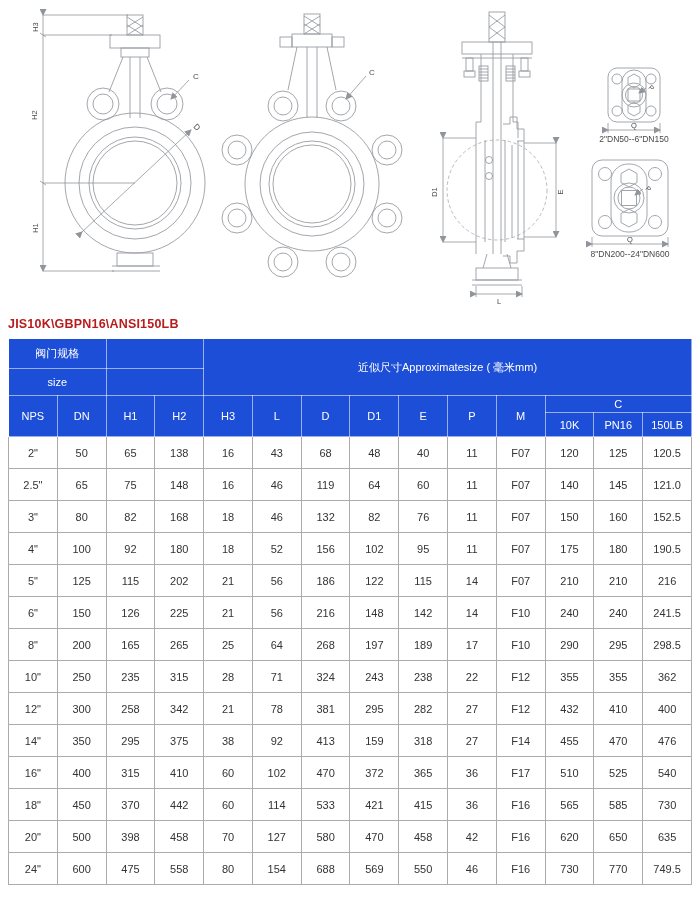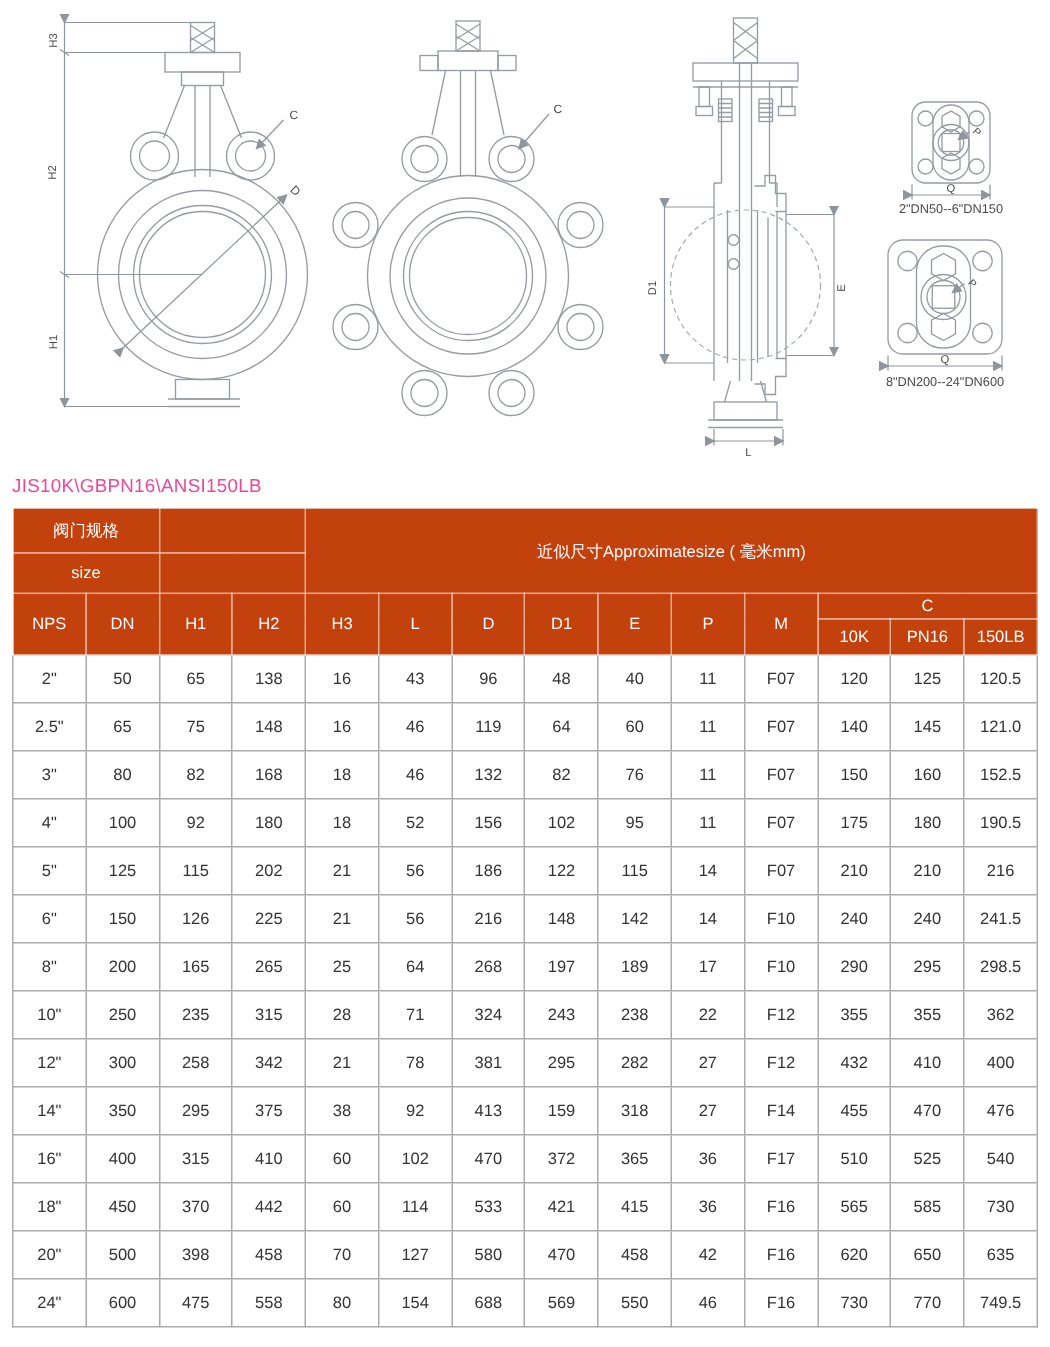--- a/index.html
+++ b/index.html
@@ -1,22 +1,22 @@
 <!DOCTYPE html>
 <html><head>
 <meta charset="utf-8">
 <style>
   html,body{margin:0;padding:0;background:#ffffff;}
   .page{position:relative;width:700px;height:898px;background:#ffffff;overflow:hidden;
         font-family:"Liberation Sans", sans-serif;}
   .drawings{position:absolute;left:0;top:0;width:700px;height:316px;}
-  .doc-title{position:absolute;left:8px;top:317px;font-size:12.5px;font-weight:normal;color:#ec4899;letter-spacing:0.2px;}
+  .doc-title{position:absolute;left:8px;top:317px;font-size:12.5px;font-weight:bold;color:#b91c1c;letter-spacing:0.2px;}
   table.spec{position:absolute;left:8px;top:338px;width:684px;border-collapse:collapse;table-layout:fixed;
              font-size:11px;border:1px solid #9a9a9a;}
-  table.spec th{background:#c2410c;color:#ffffff;font-weight:normal;border:1px solid rgba(255,255,255,0.55);
+  table.spec th{background:#1d4ed8;color:#ffffff;font-weight:normal;border:1px solid rgba(255,255,255,0.55);
                 padding:0;}
   table.spec tr.h1r th{height:29px;}
   table.spec tr.h2r th{height:26px;}
   table.spec tr.h3r th{height:16px;}
   table.spec tr.h4r th{height:23px;margin-top:12px;}
   table.spec td{border:1px solid #ababab;color:#333333;text-align:center;height:31px;padding:0;background:#ffffff;}
   svg text{fill:#4a4a4a;font-family:"Liberation Sans", sans-serif;}
   .dwg{stroke:#989ca2;stroke-width:0.9;fill:none;}
   .dim{stroke:#8f959b;stroke-width:0.8;fill:none;}
   .dsh{stroke:#a6aaaf;stroke-width:0.8;fill:none;stroke-dasharray:3.5 2.5;}
@@ -235,21 +235,21 @@
       </tr>
     </thead>
     <tbody id="spec-tbody">
         <tr>
           <td>2"</td>
           <td>50</td>
           <td>65</td>
           <td>138</td>
           <td>16</td>
           <td>43</td>
-          <td>96</td>
+          <td>68</td>
           <td>48</td>
           <td>40</td>
           <td>11</td>
           <td>F07</td>
           <td>120</td>
           <td>125</td>
           <td>120.5</td>
         </tr>
         <tr>
           <td>2.5"</td>

